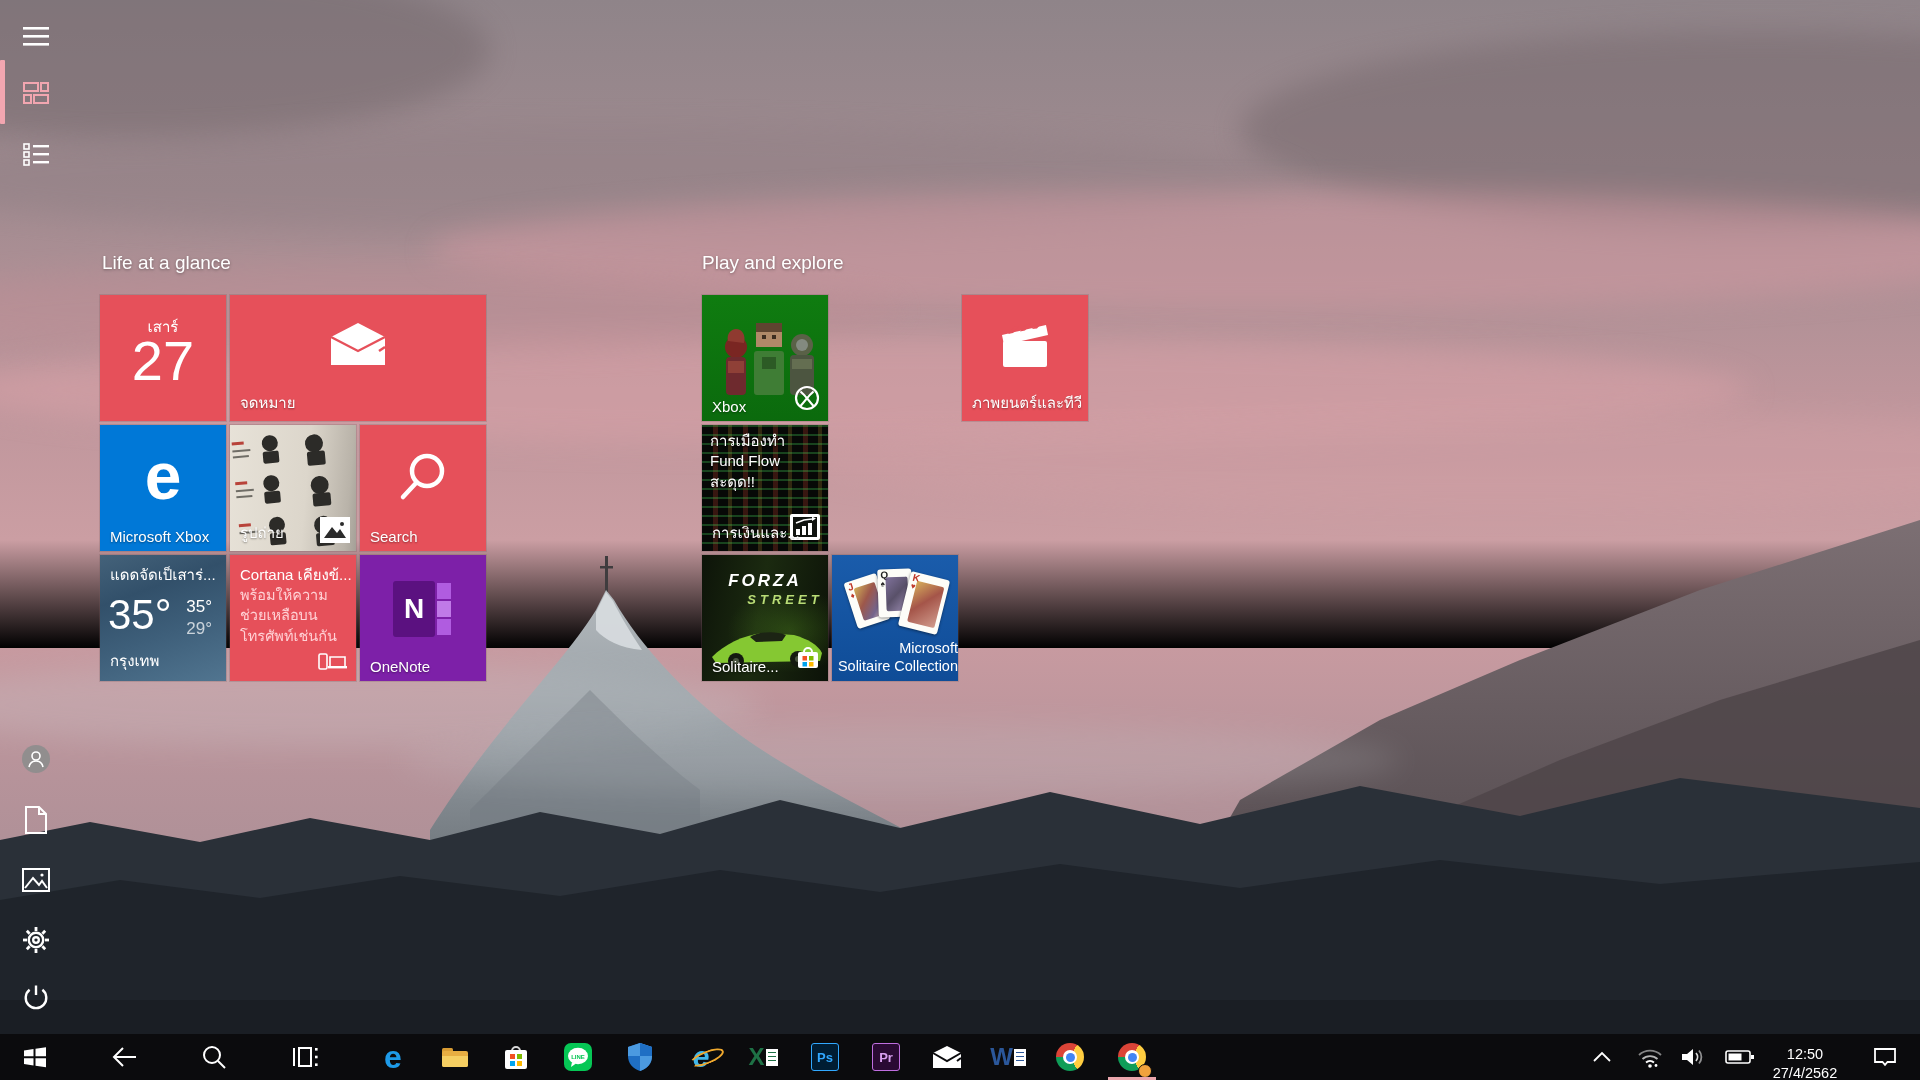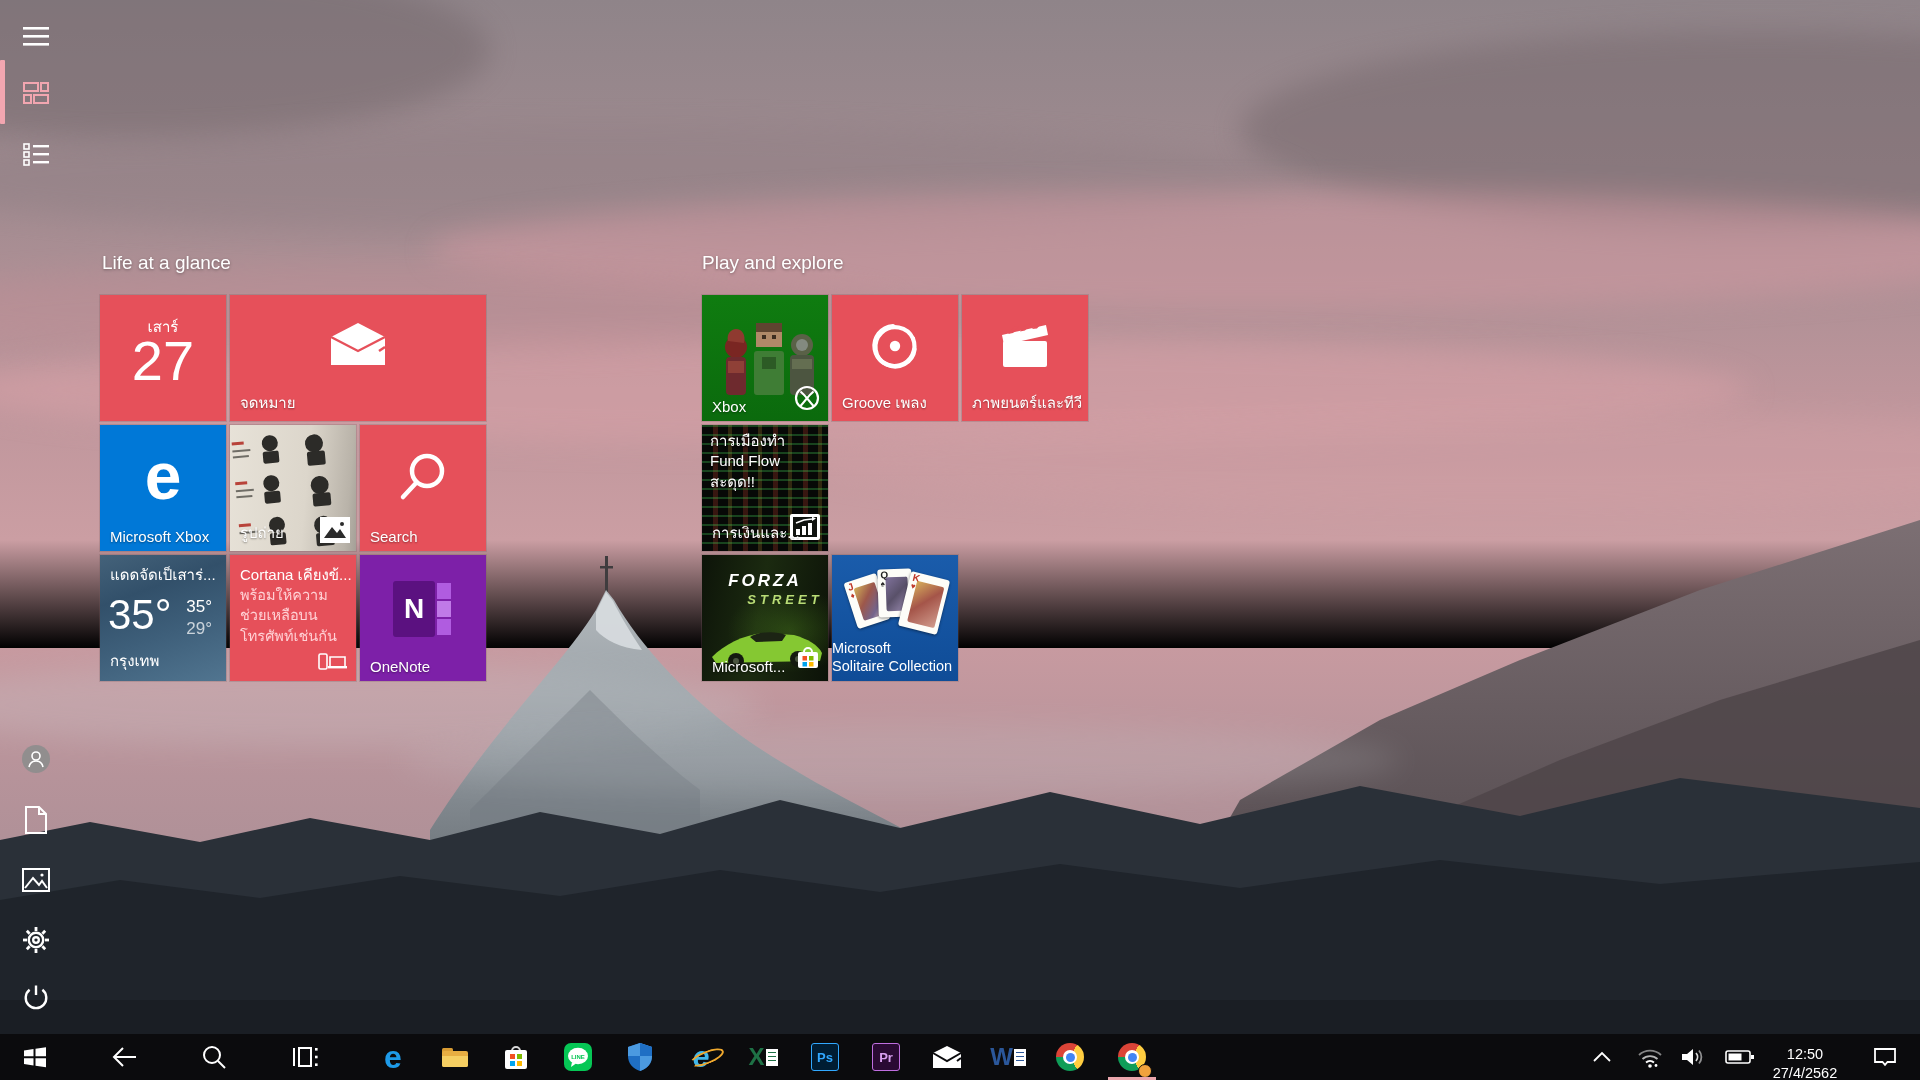--- a/index.html
+++ b/index.html
@@ -75,21 +75,21 @@
 
   .tile-forza { background:
       radial-gradient(90px 60px at 70% 60%, rgba(110,190,40,.25), rgba(0,0,0,0) 70%),
       linear-gradient(100deg,#0d1409 0%,#1b2a10 45%,#0c1208 100%); }
   .forza-logo { position:absolute; top:16px; width:100%; text-align:center;
     font-style:italic; font-weight:bold; letter-spacing:3px; font-size:17px; }
   .forza-sub { margin-top:1px; font-size:13px; letter-spacing:4px; color:#b9dc76;padding-left:40px; }
   .forza-store { position:absolute; right:9px; bottom:8px; }
 
   .tile-solitaire { background:linear-gradient(180deg,#1a5cab 0%,#0f4c97 100%); }
-  .sol-label { position:absolute; bottom:6px; width:100%; text-align:left;
+  .sol-label { position:absolute; bottom:6px; width:100%; text-align:right;
     font-size:14.5px; line-height:1.25; }
   .card { position:absolute; width:34px; height:48px; background:#fdfdf8; border-radius:3px;
     box-shadow:0 1px 3px rgba(0,0,0,.45); }
   .card .rank { position:absolute; top:1px; left:3px; font-size:10px; font-weight:bold; line-height:1; }
   .card .suit { position:absolute; top:11px; left:3px; font-size:8px; line-height:1; }
   .card .art { position:absolute; left:8px; top:8px; right:4px; bottom:6px; border-radius:2px;
     background:linear-gradient(135deg,#c9a23c 0%,#8c3a2c 40%,#5b4a7a 75%,#caa 100%); opacity:.85; }
   .rank-red { color:#c0392b; } .rank-black { color:#222; }
 
   
@@ -379,30 +379,20 @@
     <div class="xbox-logo">
       <svg width="26" height="26" viewBox="-13 -13 26 26">
         <circle r="11" fill="none" stroke="#fff" stroke-width="2.2"></circle>
         <path d="M-6.5,-6.5 C-1,-2 1,2 6.5,8" fill="none" stroke="#fff" stroke-width="2.2"></path>
         <path d="M6.5,-6.5 C1,-2 -1,2 -6.5,8" fill="none" stroke="#fff" stroke-width="2.2"></path>
       </svg>
     </div>
     <div class="tile-label">Xbox</div>
   </div>
 
-  <div class="tile red" style="left:832px; top:295px">
-    <div class="icon-center" style="top:22px">
-      <svg width="58" height="58" viewBox="-29 -29 58 58">
-        <path d="M 22,-9 A 24 24 0 1 0 24,4" fill="none" stroke="#fff" stroke-width="5" stroke-linecap="round" transform="scale(0.82)"></path>
-        <path d="M 18,-7.4 A 20 20 0 1 1 -2,-20" fill="none" stroke="#fff" stroke-width="4.2" stroke-linecap="round"></path>
-        <circle r="5.2" fill="#fff"></circle>
-      </svg>
-    </div>
-    <div class="tile-label">Groove เพลง</div>
-  </div>
 
   <div class="tile red" style="left:962px; top:295px">
     <div class="icon-center" style="top:24px">
       <svg width="54" height="52">
         <polygon points="4,16 48,6 50,16 6,26" fill="#fff"></polygon>
         <polygon points="10,15 16,8 21,7 15,14" fill="#e6505a"></polygon>
         <polygon points="22,12.5 28,5.5 33,4.5 27,11.5" fill="#e6505a"></polygon>
         <polygon points="34,10 40,3.5 45,3 39,9.5" fill="#e6505a"></polygon>
         <rect x="5" y="22" width="44" height="26" rx="2" fill="#fff"></rect>
       </svg>
@@ -442,21 +432,21 @@
     <div class="forza-store">
       <svg width="22" height="22">
         <rect x="1" y="5" width="20" height="16" rx="2" fill="#fff"></rect>
         <path d="M7,5 a4,4 0 0 1 8,0" fill="none" stroke="#fff" stroke-width="2"></path>
         <rect x="5.5" y="9" width="4.5" height="4.5" fill="#f25022"></rect>
         <rect x="12" y="9" width="4.5" height="4.5" fill="#7fba00"></rect>
         <rect x="5.5" y="15" width="4.5" height="4.5" fill="#00a4ef"></rect>
         <rect x="12" y="15" width="4.5" height="4.5" fill="#ffb900"></rect>
       </svg>
     </div>
-    <div class="tile-label">Microsoft...</div>
+    <div class="tile-label">Solitaire...</div>
   </div>
 
   <div class="tile tile-solitaire" style="left:832px; top:555px">
     <div class="card" style="left:18px; top:22px; transform:rotate(-18deg)">
       <div class="rank rank-red">J</div>
       <div class="suit rank-red">♦</div>
       <div class="art"></div>
     </div>
     <div class="card" style="left:46px; top:14px; transform:rotate(-2deg)">
       <div class="rank rank-black">Q</div>

